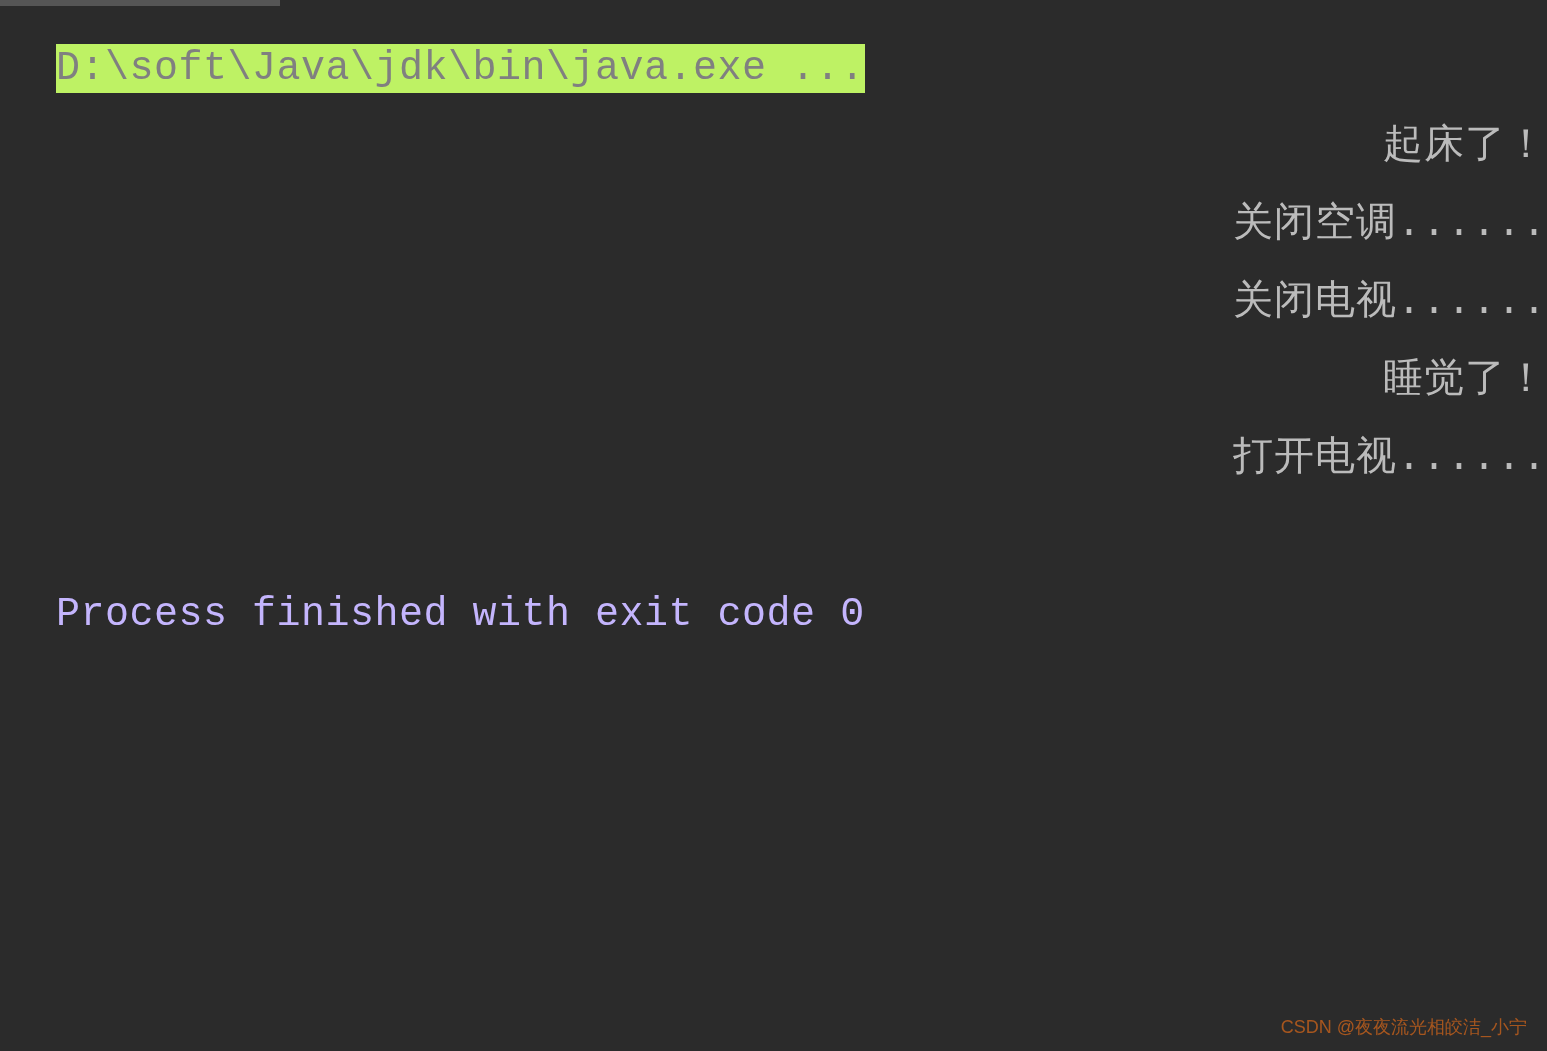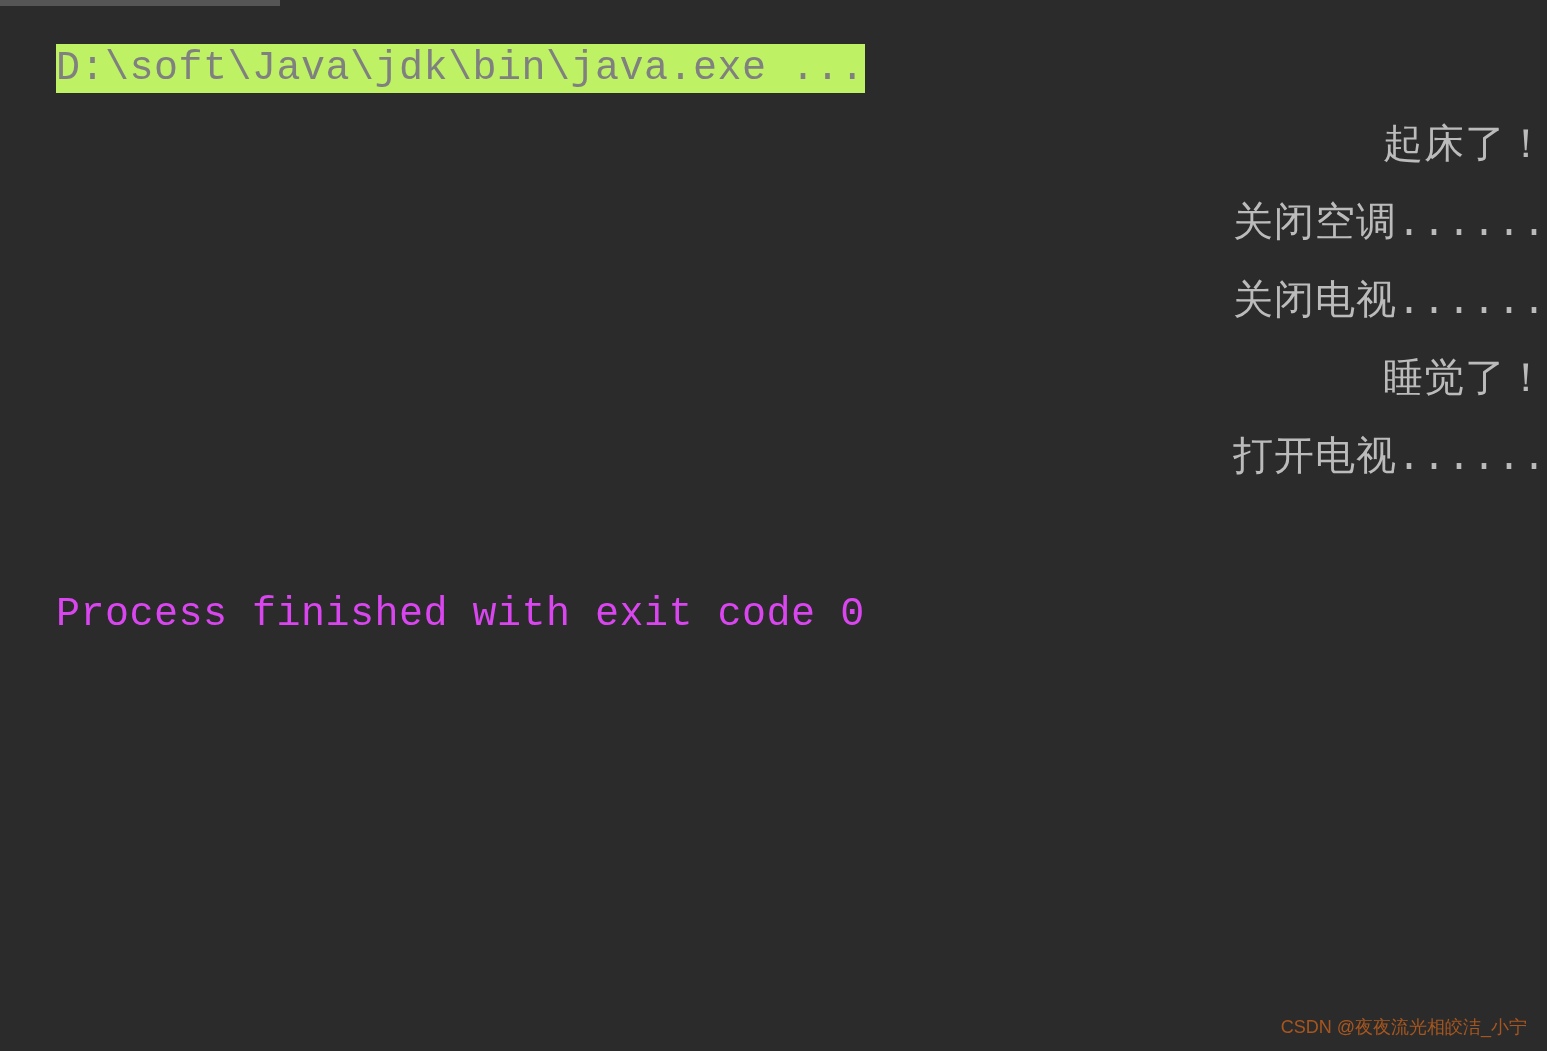--- a/index.html
+++ b/index.html
@@ -43,21 +43,21 @@
     }
     .output-line {
       color: #bbbbbb;
       letter-spacing: 1px;
       text-align: right;
     }
     .blank-line {
       height: 78px;
     }
     .exit-line {
-      color: #d946ef;
+      color: #c4b5fd;
       letter-spacing: 0.5px;
     }
     .watermark {
       position: absolute;
       bottom: 12px;
       right: 20px;
       color: #f97316;
       font-size: 18px;
       font-family: 'Microsoft YaHei', sans-serif;
       opacity: 0.6;

